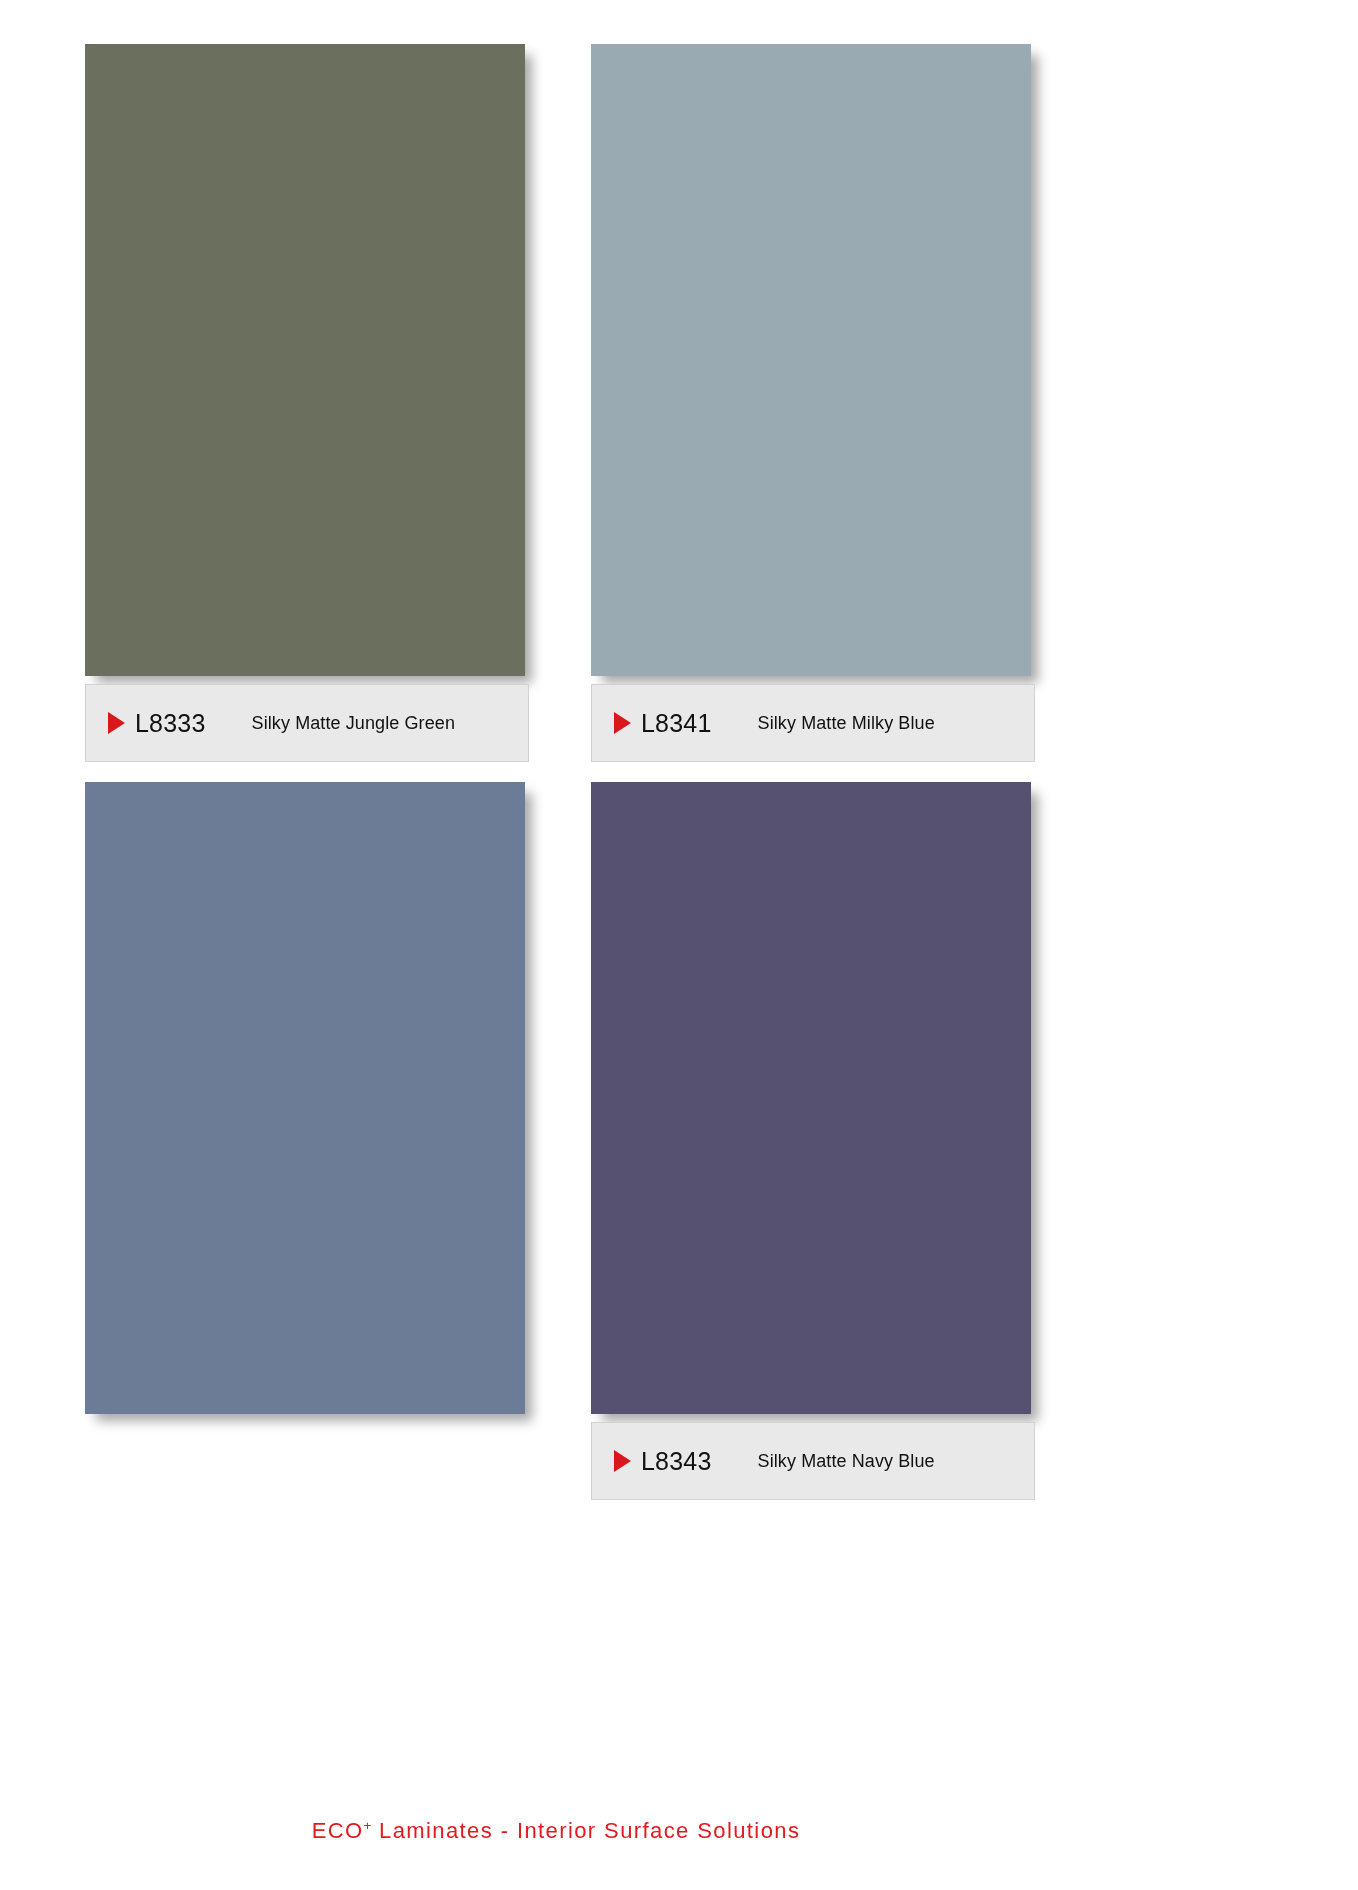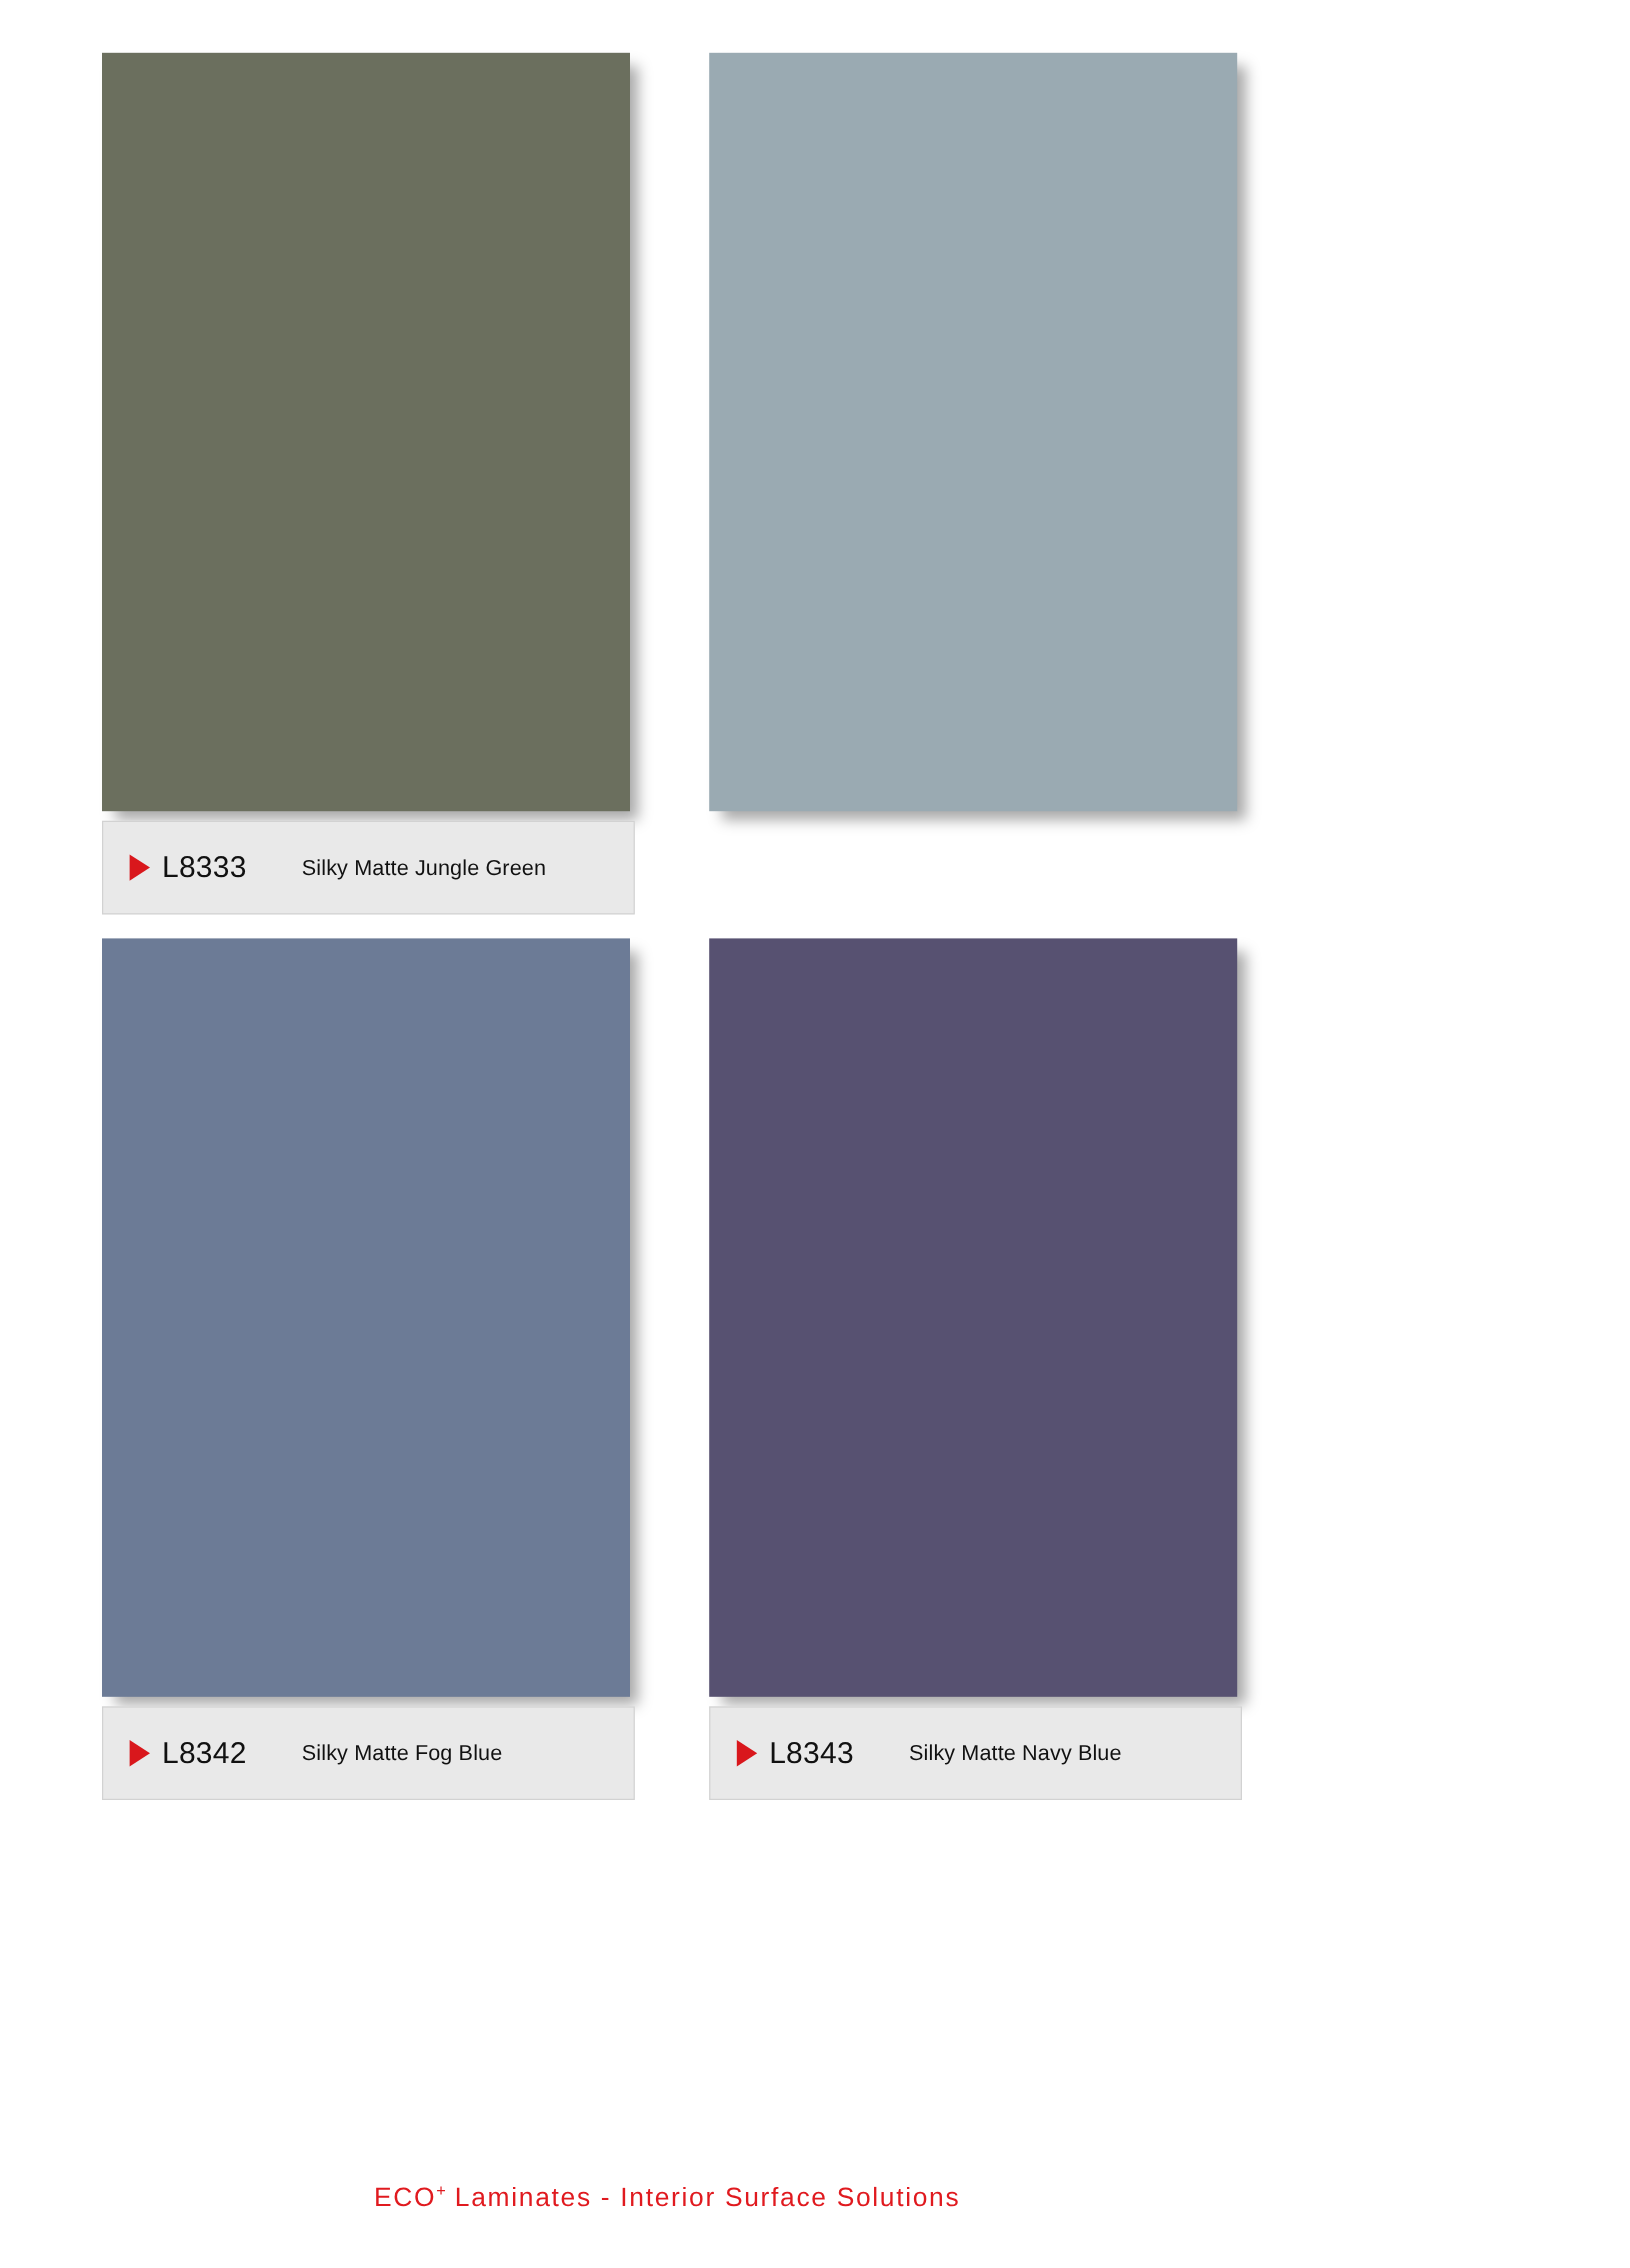--- a/index.html
+++ b/index.html
@@ -130,30 +130,30 @@
         <span class="arrow-icon" style="border-left-color: rgb(217, 23, 28);"></span>
         <span class="code">L8333</span>
         <span class="name">Silky Matte Jungle Green</span>
       </div>
     </div>
 
     <div class="swatch-cell cell-1">
       <div class="chip-wrap">
         <div class="chip" style="background: rgb(154, 170, 178);"></div>
       </div>
+      <div class="label-band">
+        <span class="arrow-icon" style="border-left-color: rgb(217, 23, 28);"></span>
+        <span class="code">L8341</span>
+        <span class="name">Silky Matte Milky Blue</span>
+      </div>
     </div>
 
     <div class="swatch-cell cell-2">
       <div class="chip-wrap">
         <div class="chip" style="background: rgb(108, 123, 150);"></div>
-      </div>
-      <div class="label-band">
-        <span class="arrow-icon" style="border-left-color: rgb(217, 23, 28);"></span>
-        <span class="code">L8342</span>
-        <span class="name">Silky Matte Fog Blue</span>
       </div>
     </div>
 
     <div class="swatch-cell cell-3">
       <div class="chip-wrap">
         <div class="chip" style="background: rgb(87, 81, 113);"></div>
       </div>
       <div class="label-band">
         <span class="arrow-icon" style="border-left-color: rgb(217, 23, 28);"></span>
         <span class="code">L8343</span>

